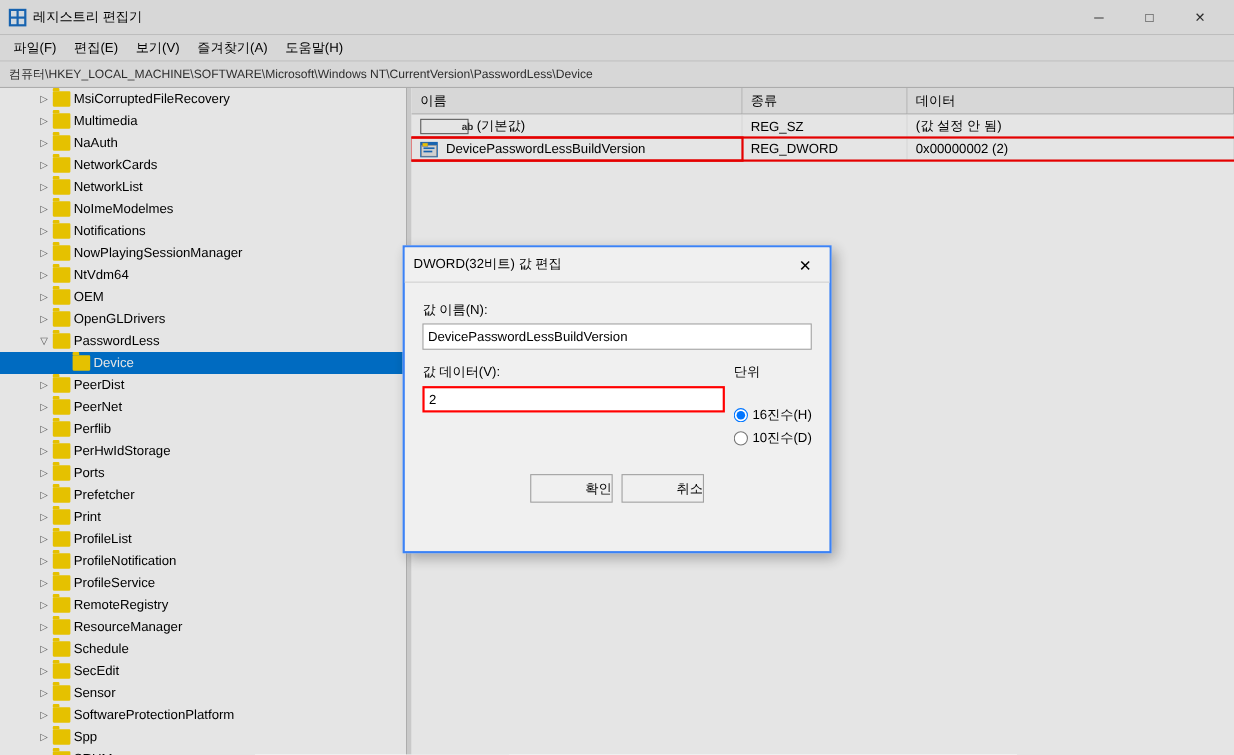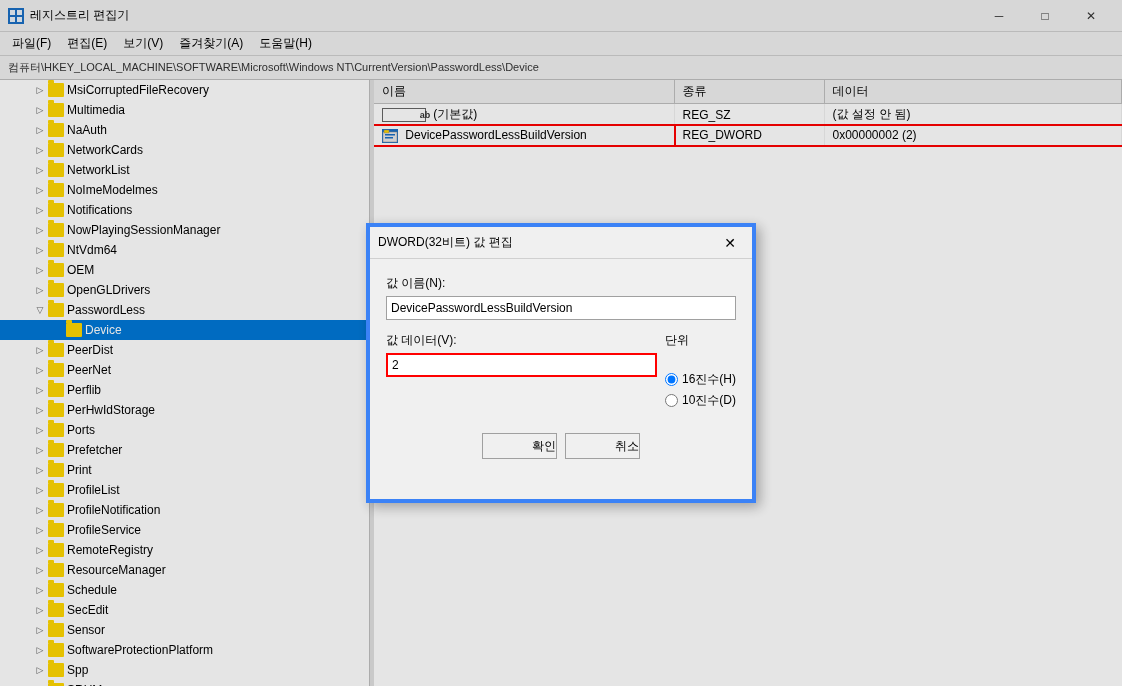--- a/index.html
+++ b/index.html
@@ -198,21 +198,21 @@
       background: rgba(0,0,0,0.1);
       display: flex;
       align-items: center;
       justify-content: center;
       z-index: 100;
     }
 
     
     .dialog {
       background: #f0f0f0;
-      border: 4px solid #3b82f6;
+      border: 2px solid #3b82f6;
       box-shadow: 4px 4px 12px rgba(0,0,0,0.3);
       width: 390px;
       min-height: 280px;
     }
     .dialog-title-bar {
       background: #f0f0f0;
       height: 32px;
       display: flex;
       align-items: center;
       padding: 0 8px;

